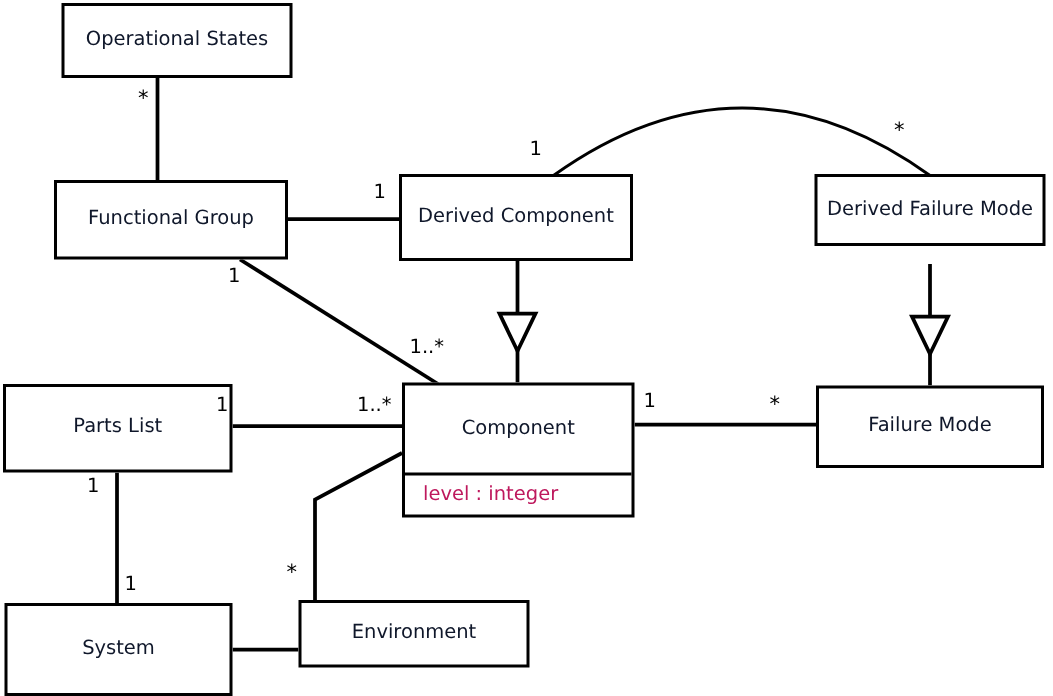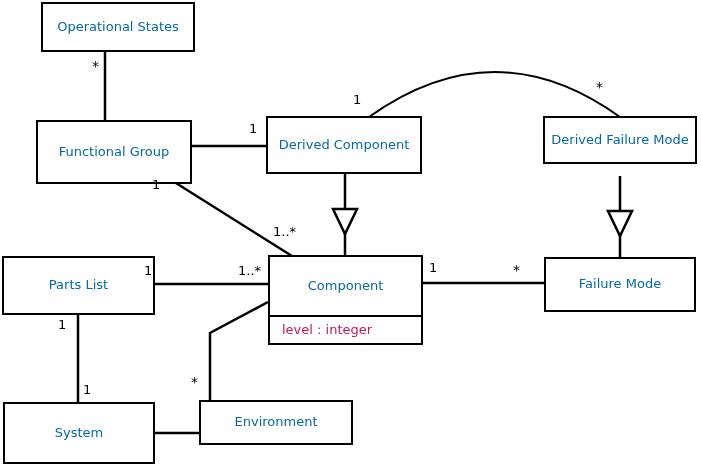--- a/index.html
+++ b/index.html
@@ -37,21 +37,21 @@
   .uml-name-compartment {
     flex: 1 1 auto;
     display: flex;
     align-items: center;
     justify-content: center;
     box-sizing: border-box;
     padding: 0 6px;
   }
   .uml-name-compartment span {
     font-size: 13px;
-    color: #0369a1;
+    color: #0f172a;
     line-height: 1.1;
     text-align: center;
     white-space: nowrap;
   }
   .uml-attr-compartment {
     border-top: 2px solid #000000;
     box-sizing: border-box;
     display: flex;
     align-items: center;
     padding-left: 12px;
@@ -105,21 +105,21 @@
 
     <path d="M 155 433 L 199 433" stroke="#000000" stroke-width="2.5" fill="none"></path>
   </svg>
 
   <div class="uml-class" style="left:41px; top:2px; width:154px; height:50px;">
     <div class="uml-name-compartment">
       <span>Operational States</span>
     </div>
   </div>
 
-  <div class="uml-class" style="left:36px; top:120px; width:156px; height:64px;">
+  <div class="uml-class" style="left:36px; top:120px; width:156px; height:53px;">
     <div class="uml-name-compartment">
       <span>Functional Group</span>
     </div>
   </div>
 
   <div class="uml-class" style="left:266px; top:116px; width:156px; height:58px;">
     <div class="uml-name-compartment">
       <span>Derived Component</span>
     </div>
   </div>

